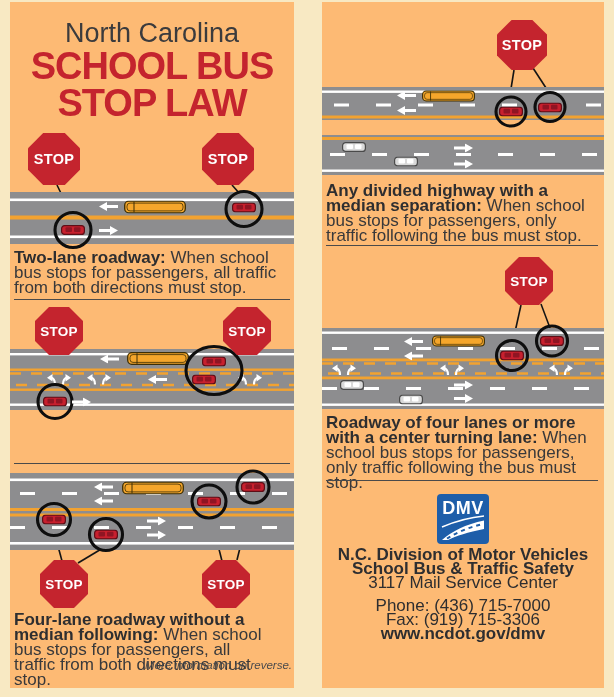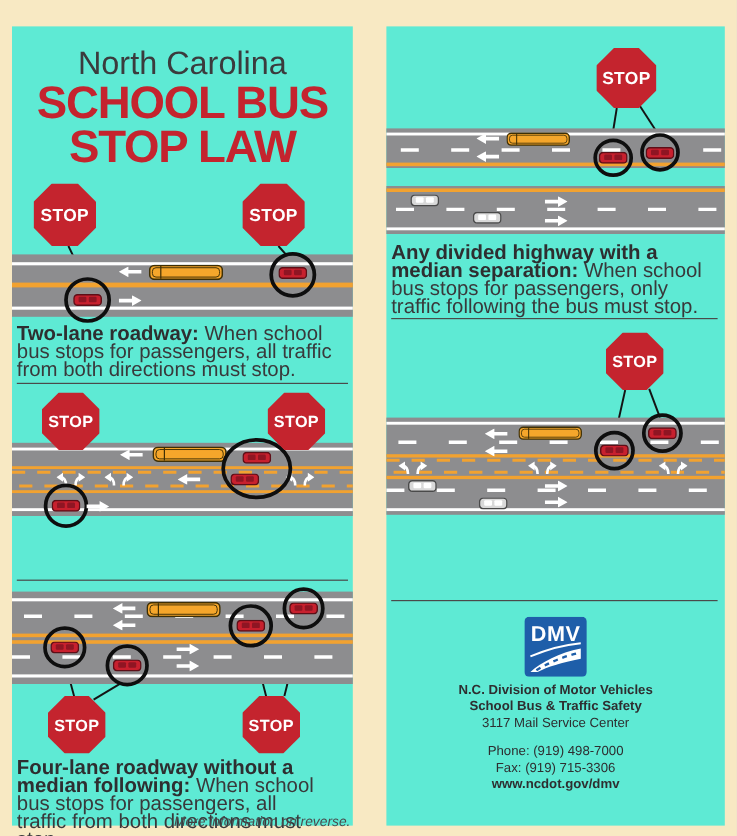--- a/index.html
+++ b/index.html
@@ -1,18 +1,18 @@
 <!DOCTYPE html>
 <html><head>
 <meta charset="utf-8">
 <style>
   html,body{margin:0;padding:0;background:#e8e0d0;}
   .page{position:relative;width:614px;height:697px;background:#F8E9C3;overflow:hidden;
         font-family:"Liberation Sans",sans-serif;}
-  .col{position:absolute;top:22px;bottom:9px;background:#5eead4;}
+  .col{position:absolute;top:2px;bottom:9px;background:#fdba74;}
   .col.left{left:10px;width:284px;}
   .col.right{left:322px;width:282px;}
   
   .title-block{position:absolute;top:16px;left:0;width:100%;text-align:center;}
   .t1{font-size:27px;line-height:30px;color:#3B3B3D;}
   .t2{font-size:38px;line-height:37px;font-weight:bold;color:#C4242E;letter-spacing:-1px;}
   
   .cap{position:absolute;left:4px;width:276px;margin:0;font-size:17px;line-height:15px;
        color:#39393B;}
   .cap strong{font-weight:bold;color:#2E2E30;}
@@ -26,21 +26,21 @@
   .st{fill:#ffffff;font-weight:bold;font-size:14.5px;text-anchor:middle;letter-spacing:.3px;}
   .sts{font-size:13.5px;}
   .conn{stroke:#141414;stroke-width:1.6;}
   .ring{fill:none;stroke:#0E0E0E;stroke-width:3.1;}
   .wdash{stroke:#ffffff;stroke-width:2.8;stroke-dasharray:15 27;}
   .ydash{stroke:#F2A230;stroke-width:2.5;stroke-dasharray:11 10;}
   
   .logo{position:absolute;top:492px;left:115px;width:52px;height:50px;}
   .logo-t{fill:#ffffff;font-weight:bold;font-size:18px;text-anchor:middle;letter-spacing:.5px;}
   .footer-block{position:absolute;top:546px;left:0;width:100%;text-align:center;
-                font-size:11px;line-height:14px;color:#2E2E30;}
+                font-size:17px;line-height:14px;color:#2E2E30;}
   .footer-block .b{font-weight:bold;}
   .footer-block .gap{height:9px;}
 </style>
 </head>
 <body>
 
 <div class="page">
 
   <svg width="0" height="0" style="position:absolute" aria-hidden="true">
     <defs>
@@ -264,34 +264,38 @@
       <use href="#car-gray" x="18" y="128" width="24" height="10"></use>
       <use href="#arr-r" x="132" y="128.5" width="19" height="9"></use>
       <use href="#car-gray" x="77" y="142.5" width="24" height="10"></use>
       <use href="#arr-r" x="132" y="142" width="19" height="9"></use>
       <g>
         <use href="#stopsign" x="183" y="5" width="48" height="48"></use>
         <text class="st sts" x="207" y="34">STOP</text>
       </g>
     </svg>
 
+    <p class="cap" style="top:413px">
+      <strong>Roadway of four lanes or more with a center turning lane:</strong>
+      <span>When school bus stops for passengers, only traffic following the bus must stop.</span>
+    </p>
     <div class="hr" style="top:478px"></div>
 
     <svg class="logo" viewBox="0 0 52 50">
       <rect width="52" height="50" rx="4" fill="#1E5EA9"></rect>
       <text class="logo-t" x="26" y="20">DMV</text>
       <path d="M5,46 C14,38 29,30 47,26.5 L47,35 C31,38 19,42 11,46 Z" fill="#ffffff"></path>
       <path d="M10,44.5 C20,38.5 32,33 46,30" stroke="#1E5EA9" stroke-width="2" fill="none" stroke-dasharray="4 4"></path>
       <path d="M5,33 C18,27.5 31,23.5 47,22" stroke="#ffffff" stroke-width="1.6" fill="none"></path>
     </svg>
 
     <div class="footer-block">
       <div class="b">N.C. Division of Motor Vehicles</div>
       <div class="b">School Bus &amp; Traffic Safety</div>
       <div>3117 Mail Service Center</div>
       <div class="gap"></div>
-      <div>Phone: (919) 498-7000</div>
+      <div>Phone: (436) 715-7000</div>
       <div>Fax: (919) 715-3306</div>
       <div class="b">www.ncdot.gov/dmv</div>
     </div>
   </div>
 
 </div>
 
 </body></html>

